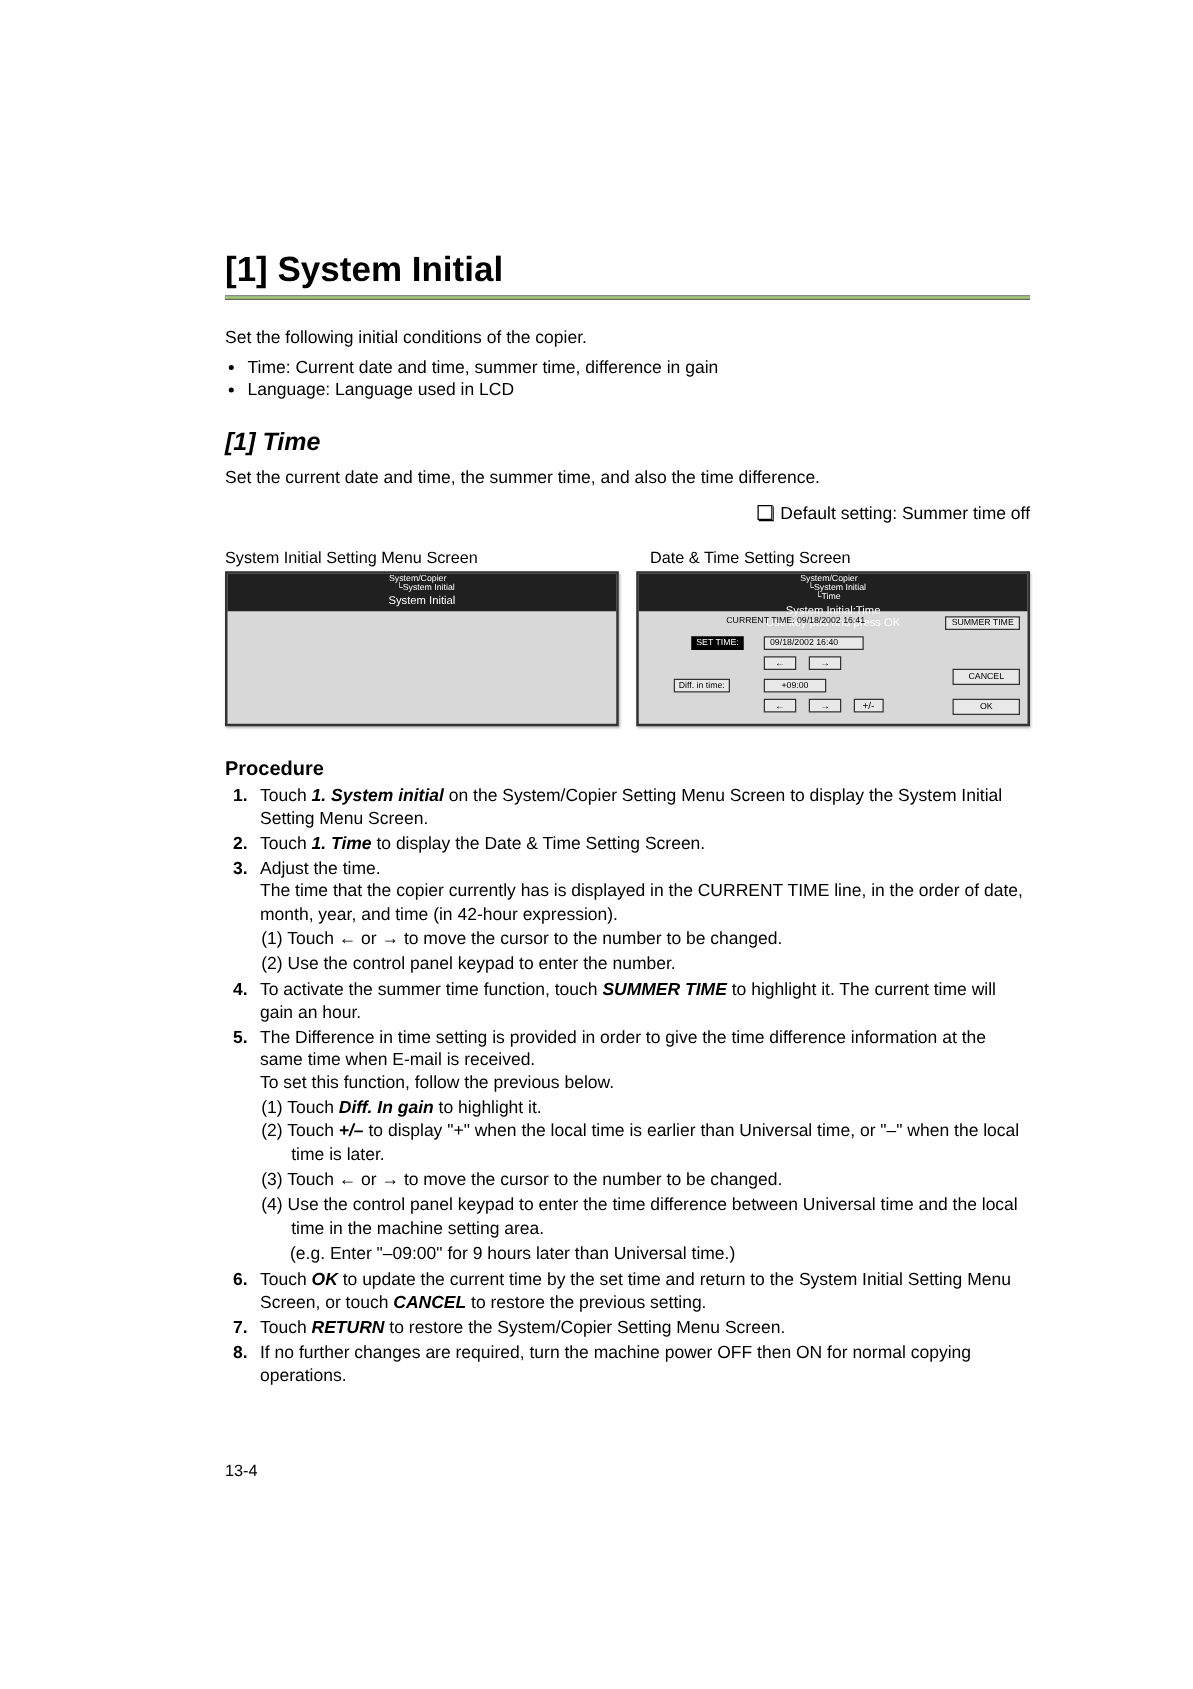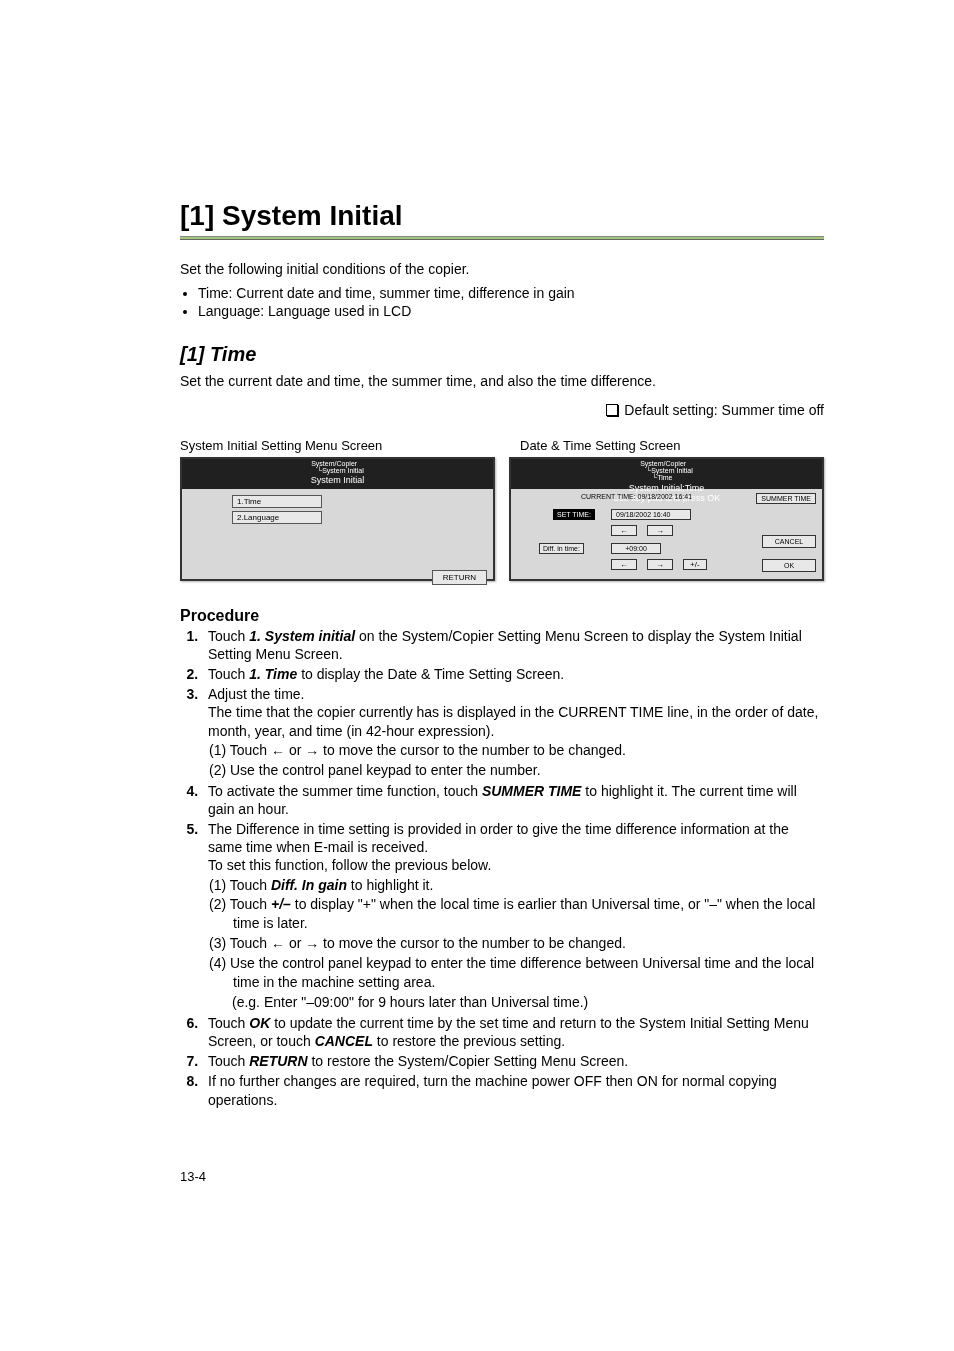--- a/index.html
+++ b/index.html
@@ -209,25 +209,20 @@
   <div class="screens">
 
     <div class="screen">
       <div class="screen-header">
         <div class="bc">
           <div>System/Copier</div>
           <div style="padding-left:6px">└<span>System Initial</span></div>
         </div>
         <div class="title">System Initial</div>
         <div style="width:40px"></div>
-      </div>
-      <div class="screen-body">
-        <div class="menu-btn mb1">1.Time</div>
-        <div class="menu-btn mb2">2.Language</div>
-        <div class="return-btn">RETURN</div>
       </div>
     </div>
 
     <div class="screen">
       <div class="screen-header">
         <div class="bc">
           <div>System/Copier</div>
           <div style="padding-left:6px">└<span>System Initial</span></div>
           <div style="padding-left:12px">└<span>Time</span></div>
         </div>

